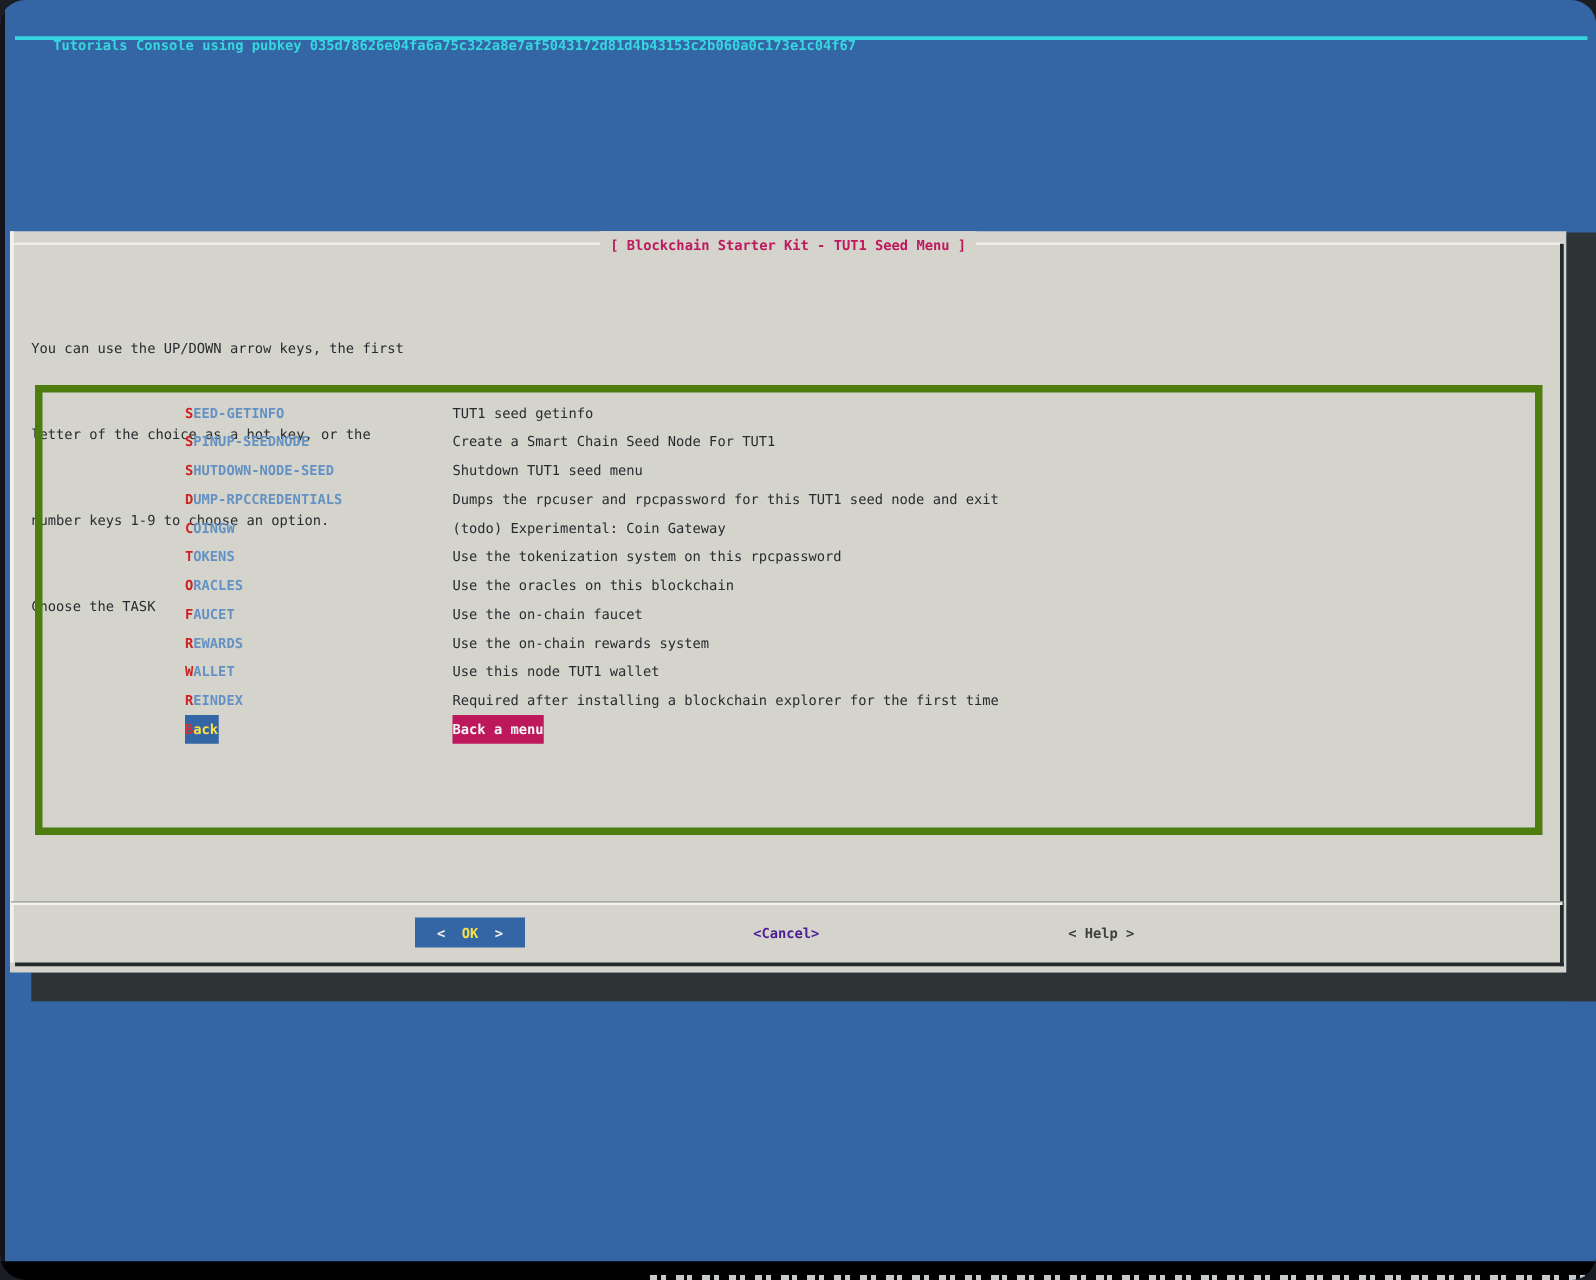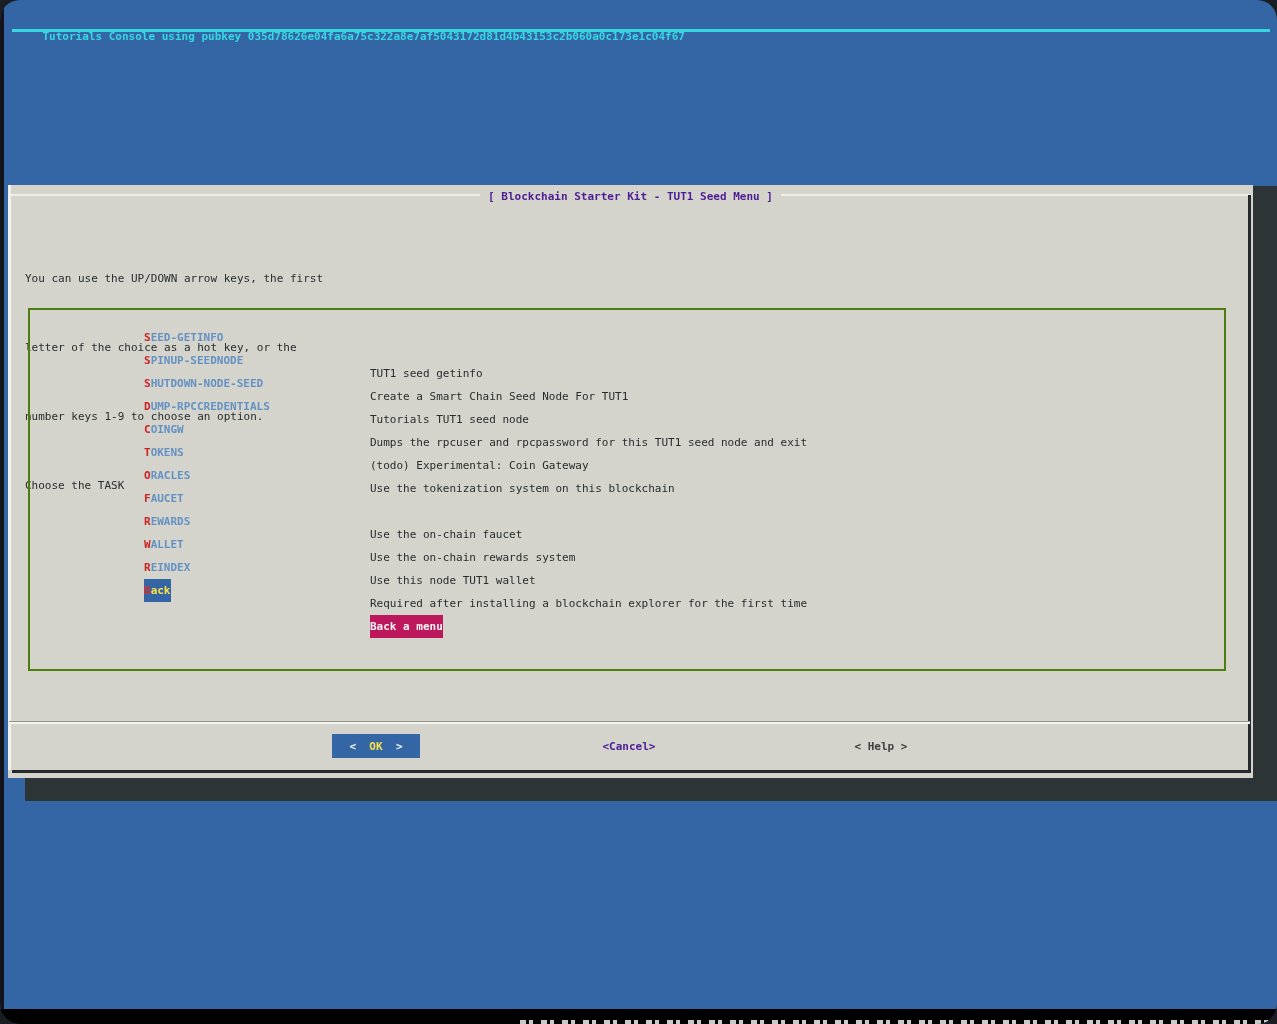--- a/index.html
+++ b/index.html
@@ -16,27 +16,27 @@
   
   .shadow-right{position:absolute;left:1253px;top:186px;width:24px;height:615px;background:#2d3436;}
   .shadow-bottom{position:absolute;left:25px;top:778px;width:1252px;height:23px;background:#2d3436;}
   
   .dialog{position:absolute;left:8px;top:185px;width:1245px;height:593px;background:#d4d4cc;color:#282c2e;}
   .dlg-border-left{position:absolute;left:0;top:0;width:3px;height:585px;background:#f2f2ec;}
   .dlg-border-right{position:absolute;left:1240px;top:10px;width:3px;height:578px;background:#24292c;}
   .dlg-border-bottom{position:absolute;left:4px;top:585px;width:1239px;height:3px;background:#24292c;}
   .dlg-topline{position:absolute;left:3px;top:9px;width:1240px;height:2px;background:#eeeee6;}
   .dlg-title{position:absolute;left:0;top:0;width:100%;height:21px;text-align:center;}
-  .dlg-title span{position:relative;display:inline-block;background:#d4d4cc;padding:0 8px;color:#4c1d95;font-weight:700;white-space:pre;}
+  .dlg-title span{position:relative;display:inline-block;background:#d4d4cc;padding:0 8px;color:#be185d;font-weight:700;white-space:pre;}
   .instructions{position:absolute;left:17px;top:36px;white-space:pre;}
   
-  .listbox{position:absolute;left:20px;top:123px;width:1194px;height:343px;border:2px solid #4d7c0f;padding-top:16px;box-sizing:content-box;}
+  .listbox{position:absolute;left:20px;top:123px;width:1194px;height:343px;border:6px solid #4d7c0f;padding-top:5px;box-sizing:content-box;}
   .menu-row{position:relative;height:23px;}
   .menu-row .tag{position:absolute;left:114px;font-weight:700;white-space:pre;}
-  .menu-row .desc{position:absolute;left:340px;white-space:pre;margin-top:36px;}
+  .menu-row .desc{position:absolute;left:328px;white-space:pre;}
   .hotkey{color:#cc2222;}
   .tagrest{color:#6491c3;}
   .menu-row .tag.sel{background:#3465a4;}
   .menu-row .tag.sel .hotkey{color:#d83030;}
   .menu-row .tag.sel .tagrest{color:#fde047;}
   .menu-row .desc.sel{background:#be185d;color:#f4f4f4;font-weight:700;}
   
   .btn-separator{position:absolute;left:1px;top:536px;width:1241px;height:2px;background:#f4f4ee;border-top:1px solid #8f948c;}
   .button{position:absolute;top:549px;height:24px;display:flex;align-items:center;justify-content:center;font-weight:700;white-space:pre;}
   .button.ok{left:324px;width:88px;background:#3465a4;}
@@ -85,36 +85,37 @@
         <div class="menu-row">
           <span class="tag"><span class="hotkey">S</span><span class="tagrest">EED-GETINFO</span></span>
           <span class="desc">TUT1 seed getinfo</span>
         </div>
         <div class="menu-row">
           <span class="tag"><span class="hotkey">S</span><span class="tagrest">PINUP-SEEDNODE</span></span>
           <span class="desc">Create a Smart Chain Seed Node For TUT1</span>
         </div>
         <div class="menu-row">
           <span class="tag"><span class="hotkey">S</span><span class="tagrest">HUTDOWN-NODE-SEED</span></span>
-          <span class="desc">Tutorials TUT1 seed node</span>
+          <span class="desc">Shutdown TUT1 seed menu</span>
         </div>
         <div class="menu-row">
           <span class="tag"><span class="hotkey">D</span><span class="tagrest">UMP-RPCCREDENTIALS</span></span>
           <span class="desc">Dumps the rpcuser and rpcpassword for this TUT1 seed node and exit</span>
         </div>
         <div class="menu-row">
           <span class="tag"><span class="hotkey">C</span><span class="tagrest">OINGW</span></span>
           <span class="desc">(todo) Experimental: Coin Gateway</span>
         </div>
         <div class="menu-row">
           <span class="tag"><span class="hotkey">T</span><span class="tagrest">OKENS</span></span>
-          <span class="desc">Use the tokenization system on this blockchain</span>
+          <span class="desc">Use the tokenization system on this rpcpassword</span>
         </div>
         <div class="menu-row">
           <span class="tag"><span class="hotkey">O</span><span class="tagrest">RACLES</span></span>
+          <span class="desc">Use the oracles on this blockchain</span>
         </div>
         <div class="menu-row">
           <span class="tag"><span class="hotkey">F</span><span class="tagrest">AUCET</span></span>
           <span class="desc">Use the on-chain faucet</span>
         </div>
         <div class="menu-row">
           <span class="tag"><span class="hotkey">R</span><span class="tagrest">EWARDS</span></span>
           <span class="desc">Use the on-chain rewards system</span>
         </div>
         <div class="menu-row">

